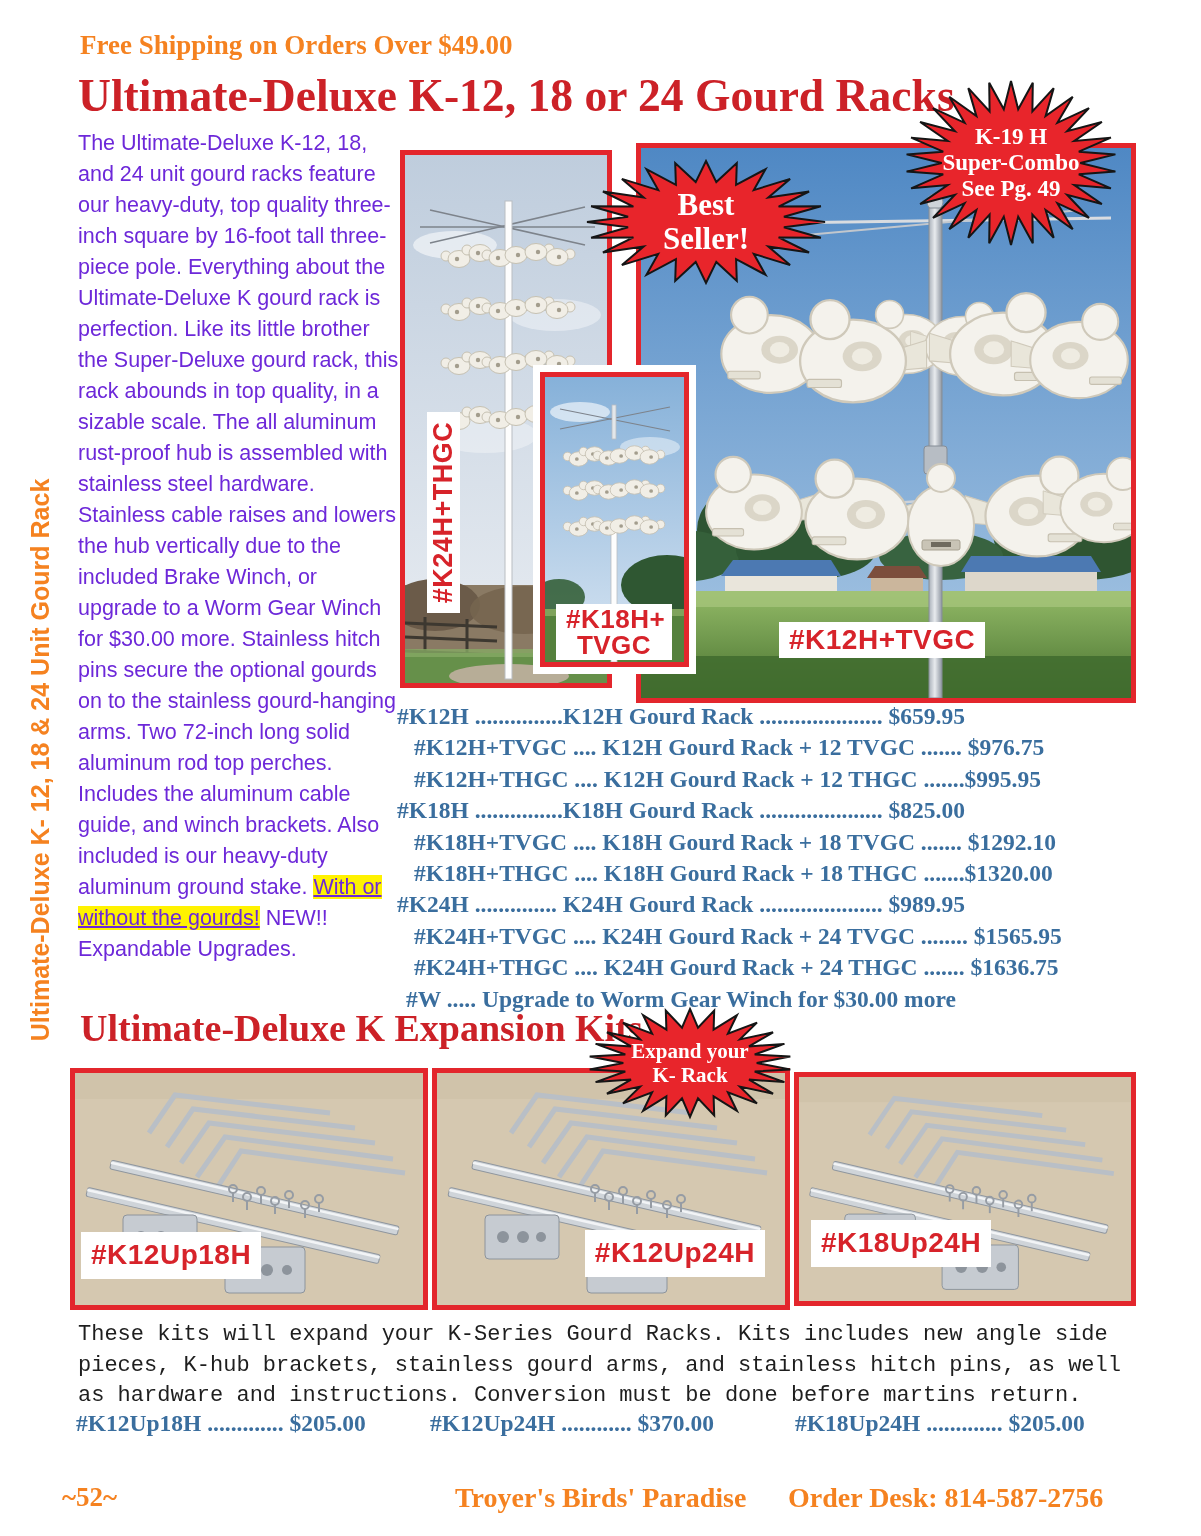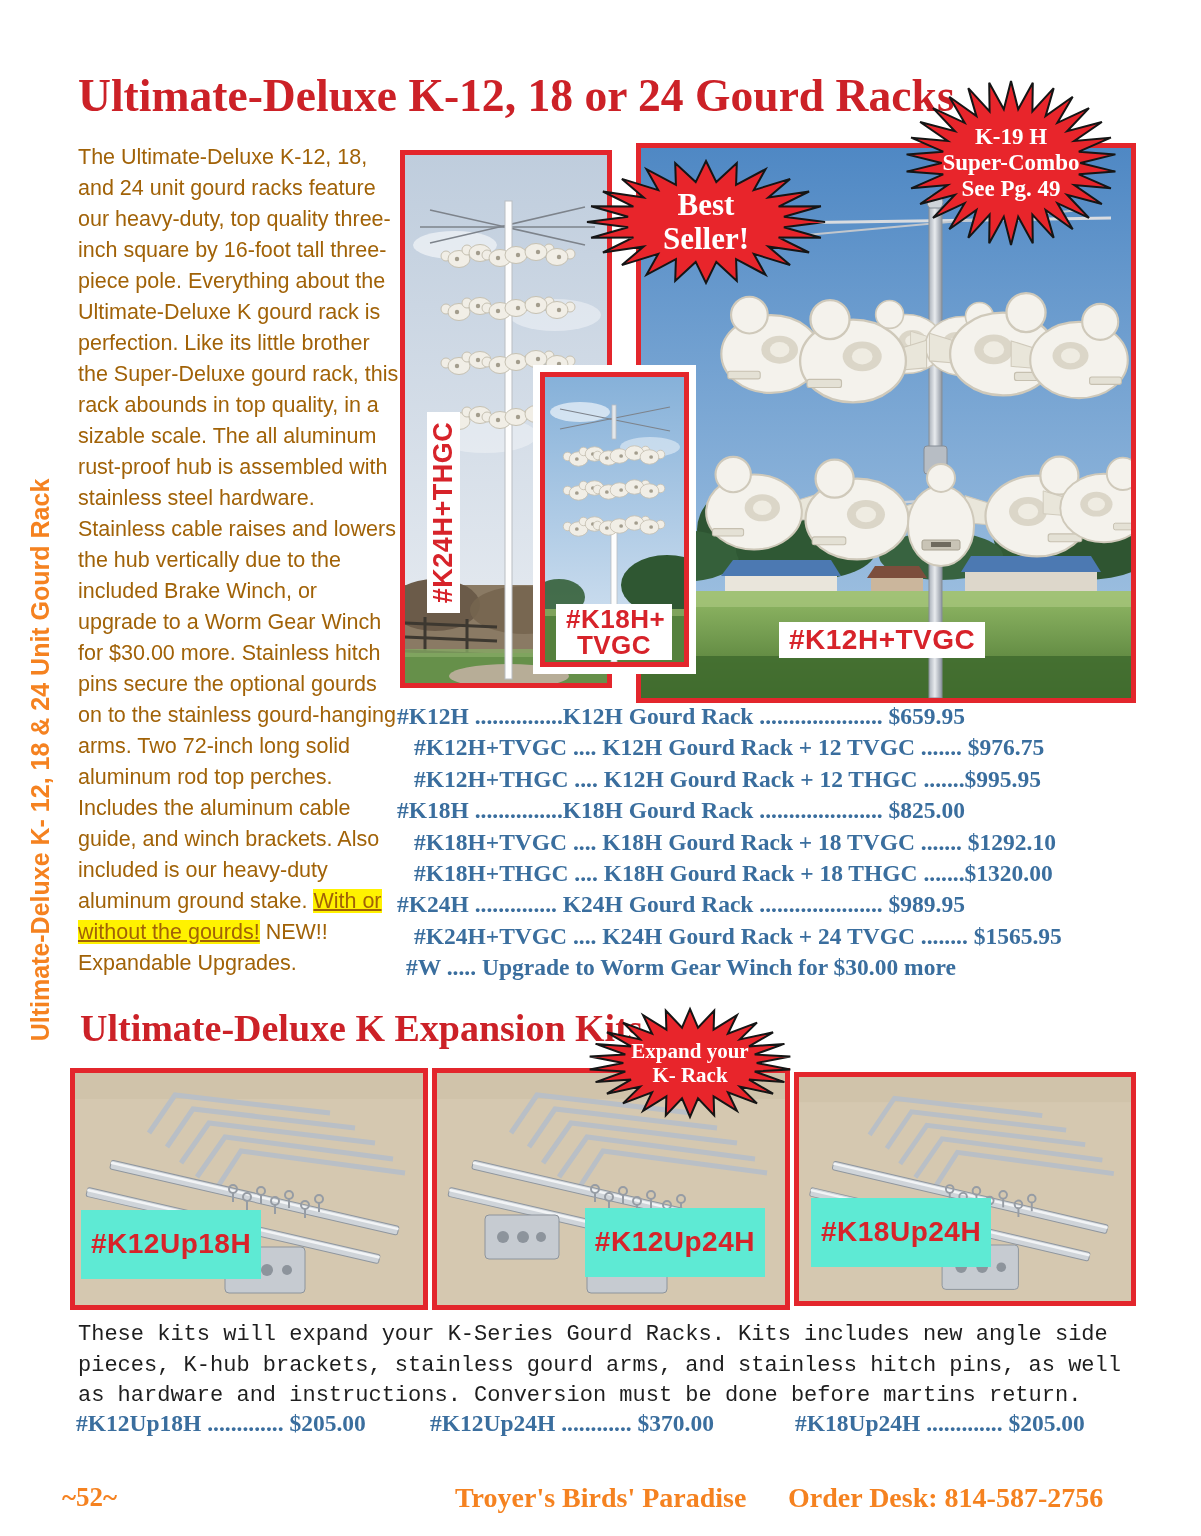--- a/index.html
+++ b/index.html
@@ -11,22 +11,22 @@
         color:#f58220;white-space:nowrap;}
   .main-title{position:absolute;left:78px;top:68px;font:bold 47px "Liberation Serif",serif;
         color:#cc2127;white-space:nowrap;transform:scaleX(.97);transform-origin:0 0;}
 
   
   .sidebar-vertical{position:absolute;left:26px;top:1066px;width:612px;
         transform:rotate(-90deg);transform-origin:0 0;
         font:bold 25px "Liberation Sans",sans-serif;color:#f58220;text-align:center;white-space:nowrap;}
 
   
-  .body-text{position:absolute;left:78px;top:142px;width:322px;
-        font:21.5px/31px "Liberation Sans",sans-serif;color:#a16207;}
+  .body-text{position:absolute;left:78px;top:128px;width:322px;
+        font:21.5px/31px "Liberation Sans",sans-serif;color:#6d28d9;}
   .hl{background:#fff200;text-decoration:underline;text-decoration-thickness:2px;}
 
   
   .photo{position:absolute;border:5px solid #e3262c;box-sizing:border-box;background:#cfd9e4;}
   .photo svg{display:block;width:100%;height:100%;}
   .photo-k24{left:400px;top:150px;width:212px;height:538px;z-index:1;}
   .photo-k18{left:540px;top:372px;width:149px;height:295px;z-index:3;box-shadow:0 0 0 7px #fff;}
   .photo-k12{left:636px;top:143px;width:500px;height:560px;z-index:1;}
 
   .photo-label{position:absolute;background:#fff;color:#d7232a;text-align:center;
@@ -58,22 +58,22 @@
   .price-row.w{padding-left:9px;}
 
   
   .expansion-title{position:absolute;left:80px;top:1006px;font:bold 38px "Liberation Serif",serif;
         color:#cc2127;white-space:nowrap;}
   .kit-photo{position:absolute;border:5px solid #e3262c;box-sizing:border-box;background:#d5c8b0;}
   .kit-photo svg{display:block;width:100%;height:100%;}
   .kit1{left:70px;top:1068px;width:358px;height:242px;}
   .kit2{left:432px;top:1068px;width:358px;height:242px;}
   .kit3{left:794px;top:1072px;width:342px;height:234px;}
-  .kit-label{position:absolute;background:#5eead4;color:#d7232a;
-        font:bold 28px/1.1 "Liberation Sans",sans-serif;padding:19px 10px;letter-spacing:.5px;margin-top:17px;}
+  .kit-label{position:absolute;background:#ffffff;color:#d7232a;
+        font:bold 28px/1.1 "Liberation Sans",sans-serif;padding:8px 10px;letter-spacing:.5px;margin-top:17px;}
   .kit1 .kit-label{left:6px;bottom:26px;}
   .kit2 .kit-label{right:20px;bottom:28px;}
   .kit3 .kit-label{left:12px;bottom:34px;}
 
   .kit-desc{position:absolute;left:78px;top:1320px;width:1072px;
         font:22px/30.5px "Liberation Sans",sans-serif;color:#1e1e1e;}
   .kit-price{position:absolute;top:1410px;font:bold 23.5px "Liberation Serif",serif;
         color:#3a6e9e;white-space:nowrap;}
   .kp1{left:76px;} .kp2{left:430px;text-align:center;} .kp3{left:795px;}
 
@@ -183,20 +183,21 @@
         <circle cx="20" cy="23" r="6" fill="#8d949c"></circle>
           <circle cx="42" cy="23" r="6" fill="#8d949c"></circle>
         <circle cx="62" cy="23" r="5" fill="#8d949c"></circle>
       </g>
     </symbol>
   </defs>
 </svg>
 
 <div class="page">
 
+  <div class="free-shipping">Free Shipping on Orders Over $49.00</div>
   <h1 class="main-title" style="margin:0;">Ultimate-Deluxe K-12, 18 or 24 Gourd Racks</h1>
 
   <div class="sidebar-vertical">Ultimate-Deluxe K- 12, 18 &amp; 24 Unit Gourd Rack</div>
 
   <p class="body-text" style="margin:0;">
     <span>The Ultimate-Deluxe K-12, 18, and 24 unit gourd racks feature our heavy-duty, top quality three-inch square by 16-foot tall three-piece pole.  Everything about the Ultimate-Deluxe K gourd rack is perfection.  Like its little brother the Super-Deluxe gourd rack, this rack abounds in top quality, in a sizable scale. The all aluminum rust-proof hub is assembled with stainless steel hardware.  Stainless cable raises and lowers the hub vertically due to the included Brake Winch, or upgrade to a Worm Gear Winch for $30.00 more.  Stainless hitch pins secure the optional gourds on to the stainless gourd-hanging arms.  Two 72-inch long solid aluminum rod top perches.  Includes the aluminum cable guide, and winch brackets.   Also included is our heavy-duty aluminum ground stake.  </span><span class="hl">With or without the gourds!</span><span>  NEW!! Expandable Upgrades.</span>
   </p>
 
   <div class="photo photo-k24">
     <svg viewBox="0 0 202 528" preserveAspectRatio="none">
@@ -392,20 +393,21 @@
 
   <div class="price-list">
     <div class="price-row">#K12H ...............K12H Gourd Rack ..................... $659.95</div>
     <div class="price-row ind">#K12H+TVGC .... K12H Gourd Rack + 12 TVGC ....... $976.75</div>
     <div class="price-row ind">#K12H+THGC .... K12H Gourd Rack + 12 THGC .......$995.95</div>
     <div class="price-row">#K18H ...............K18H Gourd Rack ..................... $825.00</div>
     <div class="price-row ind">#K18H+TVGC .... K18H Gourd Rack + 18 TVGC ....... $1292.10</div>
     <div class="price-row ind">#K18H+THGC .... K18H Gourd Rack + 18 THGC .......$1320.00</div>
     <div class="price-row">#K24H .............. K24H Gourd Rack ..................... $989.95</div>
     <div class="price-row ind">#K24H+TVGC .... K24H Gourd Rack + 24 TVGC ........ $1565.95</div>
+    <div class="price-row ind">#K24H+THGC .... K24H Gourd Rack + 24 THGC ....... $1636.75</div>
     <div class="price-row w">#W ..... Upgrade to Worm Gear Winch for $30.00 more</div>
   </div>
 
   <h2 class="expansion-title" style="margin:0;">Ultimate-Deluxe K Expansion Kits</h2>
 
   <div class="kit-photo kit1">
     <svg viewBox="0 0 348 232" preserveAspectRatio="none">
         <use href="#kit"></use>
       </svg>
     <div class="kit-label">#K12Up18H</div>

